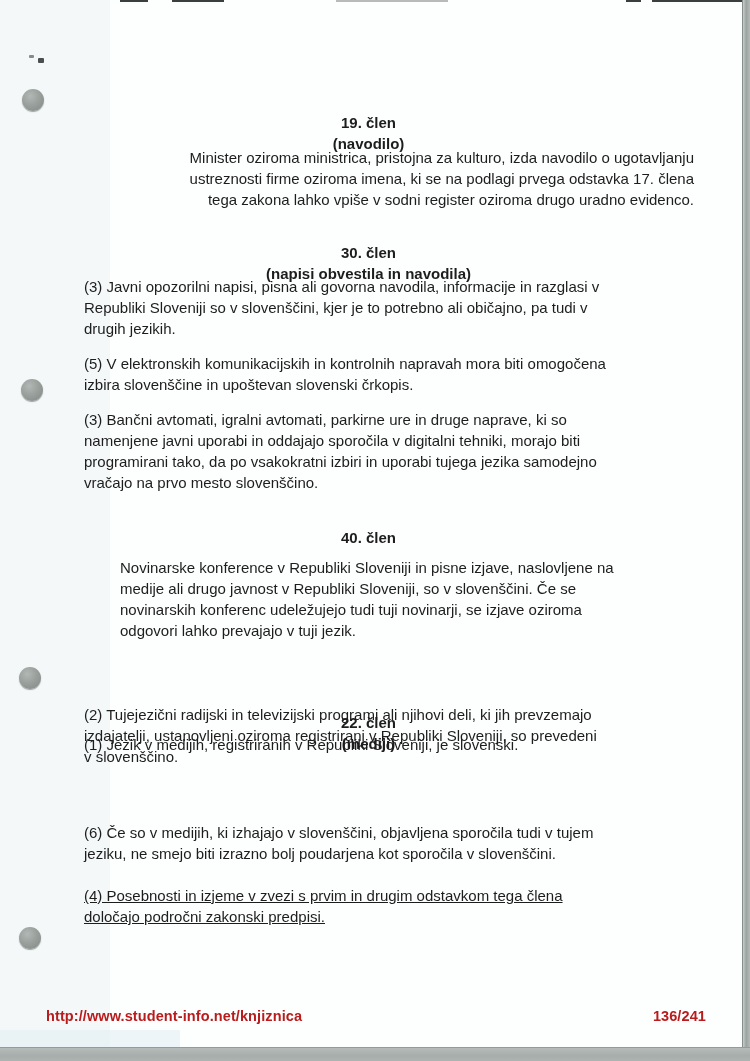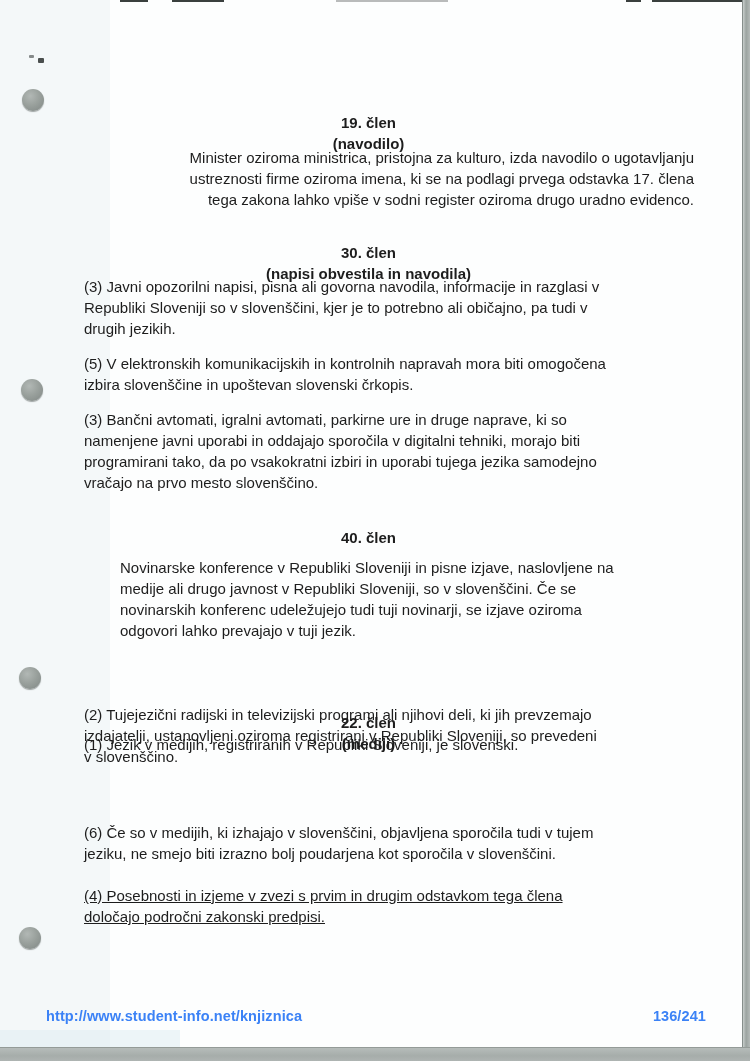--- a/index.html
+++ b/index.html
@@ -96,21 +96,21 @@
     position: absolute;
     left: 46px;
     top: 1008px;
     width: 660px;
     display: flex;
     justify-content: space-between;
     align-items: baseline;
     font-size: 14.5px;
     font-weight: bold;
     letter-spacing: 0.1px;
-    color: #3b82f6;
+    color: #b91c1c;
   }
 </style>
 </head>
 <body>
 
 <div id="page">
 
   <div class="tint t1"></div>
   <div class="tint t2"></div>
 

